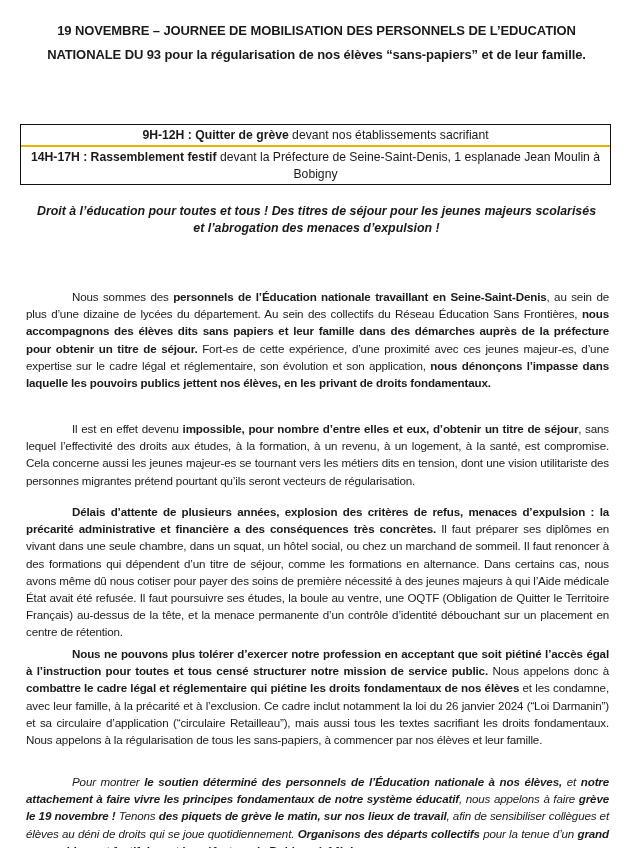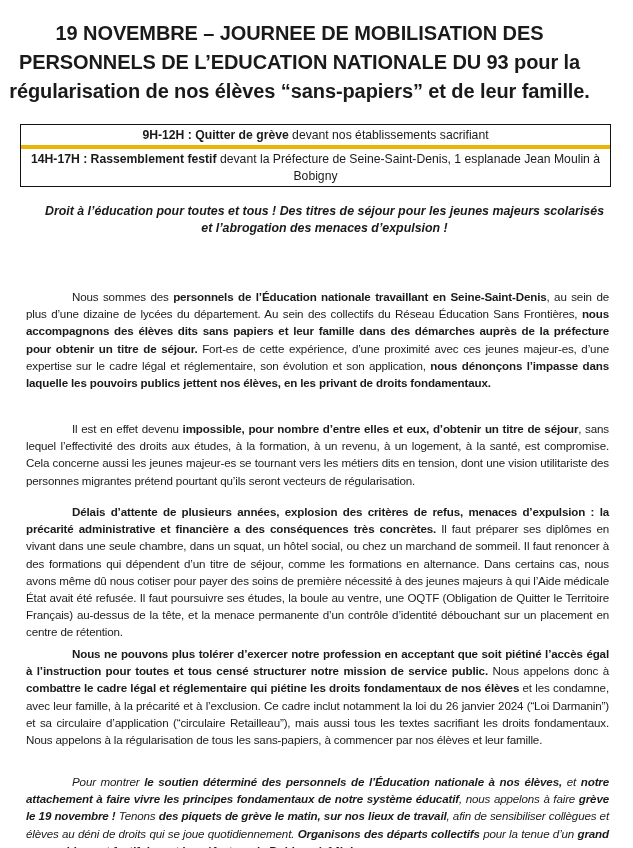--- a/index.html
+++ b/index.html
@@ -1,37 +1,37 @@
 <!DOCTYPE html>
 <html><head>
 <meta charset="utf-8">
 <style>
   html, body { margin: 0; padding: 0; background: #ffffff; }
   body {
     width: 633px; height: 848px; overflow: hidden; position: relative;
     font-family: "Liberation Sans", sans-serif; color: #1a1a1a;
   }
   .title {
-    position: absolute; left: 3px; top: 19px; width: 593px;
-    text-align: center; font-weight: bold; font-size: 20px; line-height: 29px;
+    position: absolute; left: 20px; top: 19px; width: 593px;
+    text-align: center; font-weight: bold; font-size: 13px; line-height: 24px;
     letter-spacing: -0.1px;
   }
   .schedule {
     position: absolute; left: 20px; top: 124px; width: 589px;
     border: 1px solid #111; border-collapse: collapse;
   }
   .schedule .row {
-    border-top: 4px solid #eab308; text-align: center;
+    border-top: 2px solid #eab308; text-align: center;
     font-size: 12.2px; line-height: 17px; padding: 2px 6px 1px 6px;
   }
   .schedule .row:first-child { border-top: none; }
   .slogan {
     position: absolute; left: 30px; top: 203px; width: 573px;
     text-align: center; font-weight: bold; font-style: italic;
-    font-size: 12.4px; line-height: 17px; margin-left: 8px;
+    font-size: 12.4px; line-height: 17px;
   }
   .para {
     position: absolute; left: 26px; width: 583px;
     text-align: justify; font-size: 11.6px; line-height: 17.2px;
     letter-spacing: -0.15px;
     margin-top: 25px;
   }
   .para .indent { display: inline-block; width: 46px; }
   .para b { font-weight: bold; }
   #p1 { top: 263px; }

